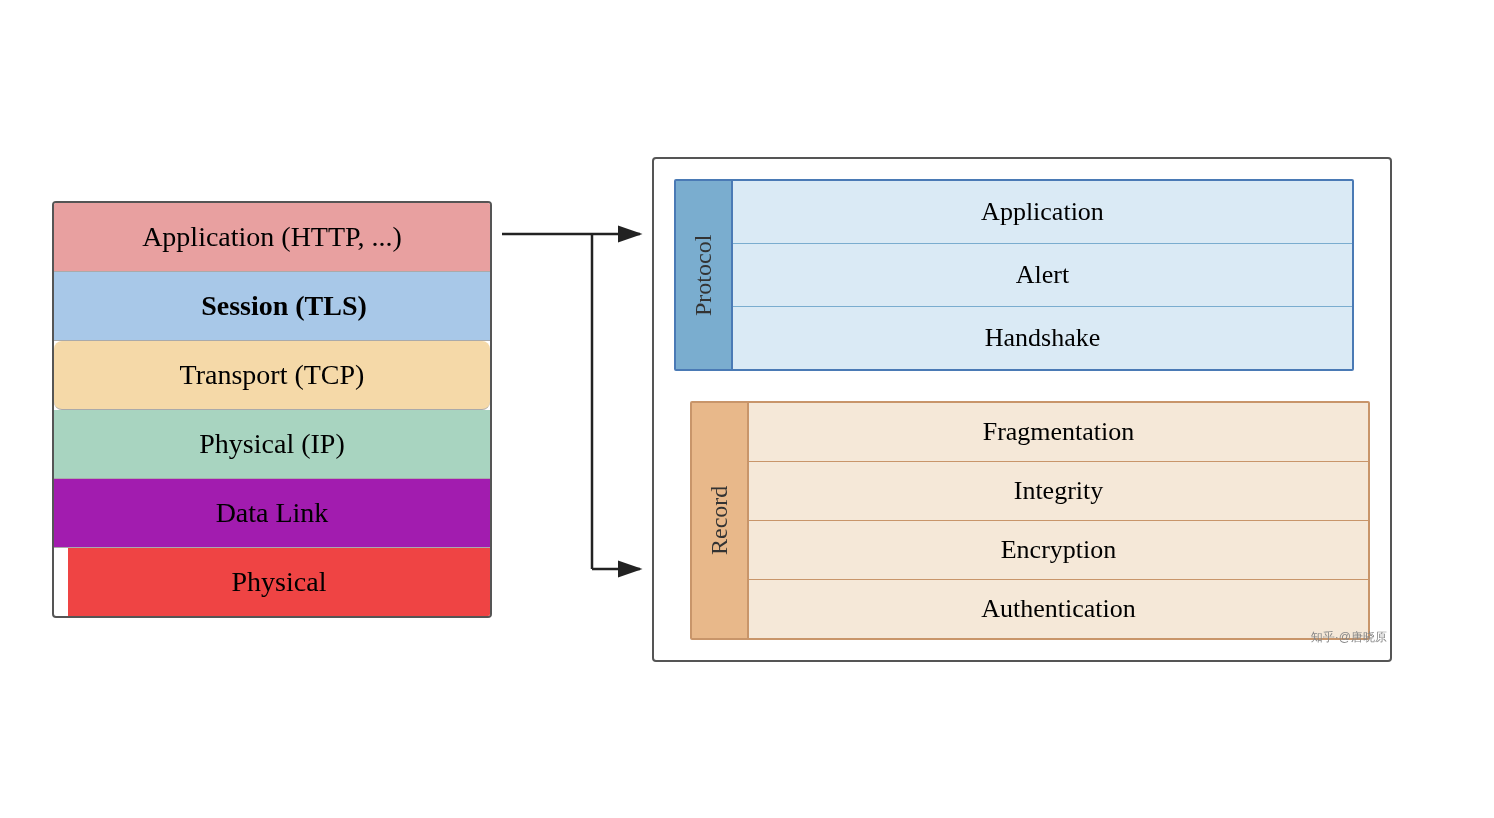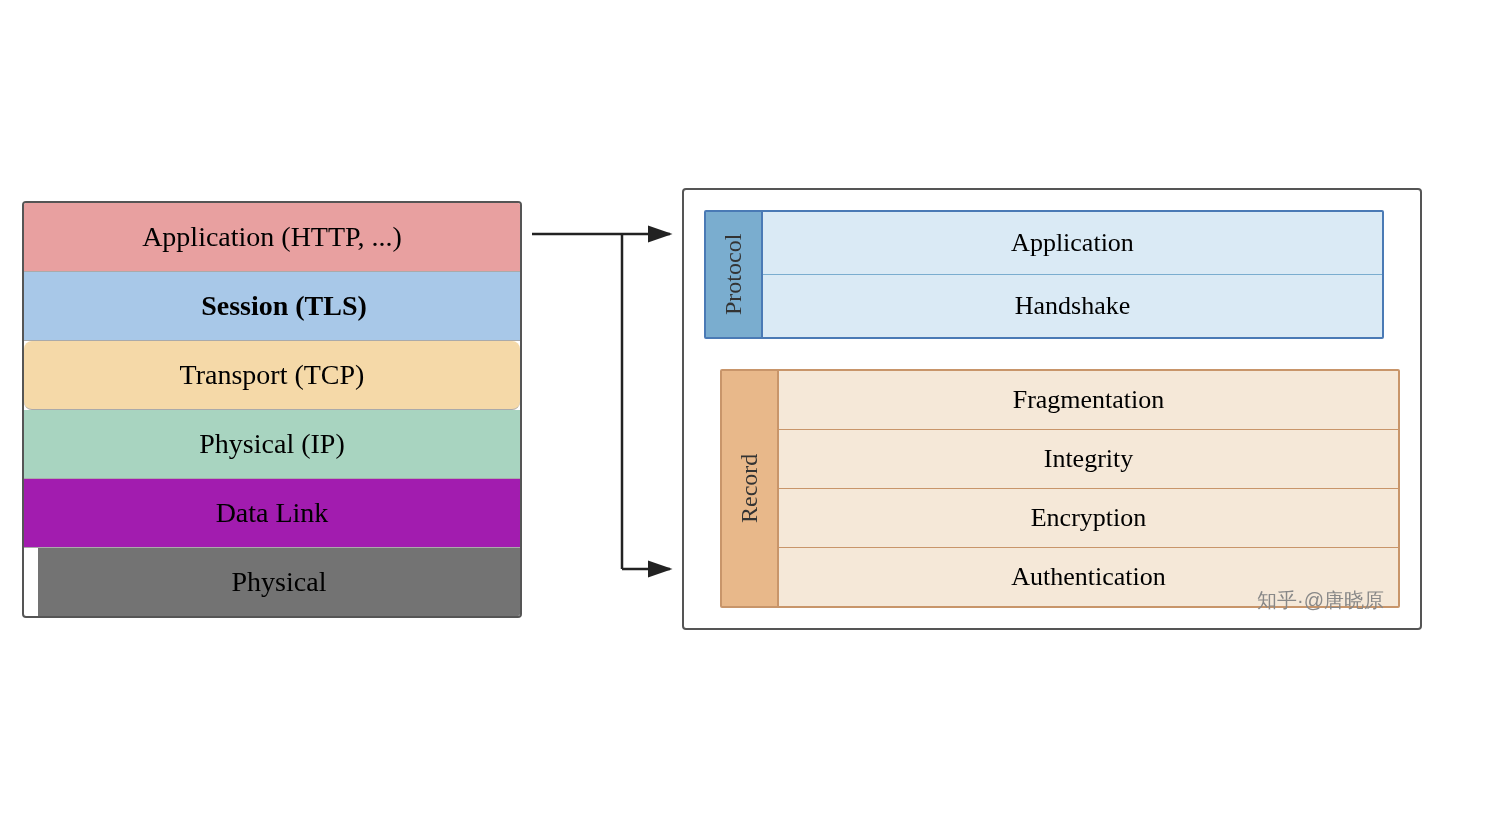--- a/index.html
+++ b/index.html
@@ -20,21 +20,21 @@
       justify-content: center;
       width: 1460px;
       height: 780px;
       gap: 0px;
     }
 
     
     .left-stack {
       display: flex;
       flex-direction: column;
-      width: 500px;
+      width: 440px;
       border: 2px solid #555;
       border-radius: 4px;
       overflow: hidden;
       flex-shrink: 0;
     }
 
     .layer {
       display: flex;
       align-items: center;
       justify-content: center;
@@ -43,21 +43,21 @@
       text-align: center;
       border-bottom: 1px solid #aaa;
     }
     .layer:last-child { border-bottom: none; }
 
     .layer-app    { background: #e8a0a0; }
     .layer-session { background: #a8c8e8; padding-left: 44px; }
     .layer-transport { background: #f5d9a8; border-radius: 8px; }
     .layer-network { background: #a8d4c0; }
     .layer-datalink { background: #a21caf; }
-    .layer-physical { background: #737373; margin-left: 14px; }
+    .layer-physical { background: #ef4444; margin-left: 14px; }
 
     
     .right-diagram {
       border: 2px solid #555;
       border-radius: 4px;
       padding: 20px;
       display: flex;
       flex-direction: column;
       gap: 30px;
       width: 740px;
@@ -143,22 +143,22 @@
       padding: 14px 20px;
       background: #f5e8d8;
       border-bottom: 1px solid #c8956a;
       text-align: center;
     }
     .record-item:last-child { border-bottom: none; }
 
     .watermark {
       position: absolute;
       bottom: 14px;
-      right: 36px;
-      font-size: 20px;
+      right: 3px;
+      font-size: 12px;
       color: #888;
       font-family: sans-serif;
     }
   </style>
 </head>
 <body>
 
 <div class="main-container">
 
   <div class="left-stack" id="left-stack">
@@ -189,20 +189,21 @@
     </svg>
 
     <div style="width:160px; flex-shrink:0;"></div>
 
     <div class="right-diagram" style="position:relative;">
 
       <div class="protocol-box" id="protocol-box">
         <div class="protocol-label">Protocol</div>
         <div class="protocol-items" id="protocol-items">
         <div class="protocol-item">Application</div>
+            <div class="protocol-item">Alert</div>
             <div class="protocol-item">Handshake</div>
           </div>
       </div>
 
       <div class="record-box" id="record-box">
         <div class="record-label">Record</div>
         <div class="record-items" id="record-items">
         <div class="record-item">Fragmentation</div>
             <div class="record-item">Integrity</div>
             <div class="record-item">Encryption</div>

